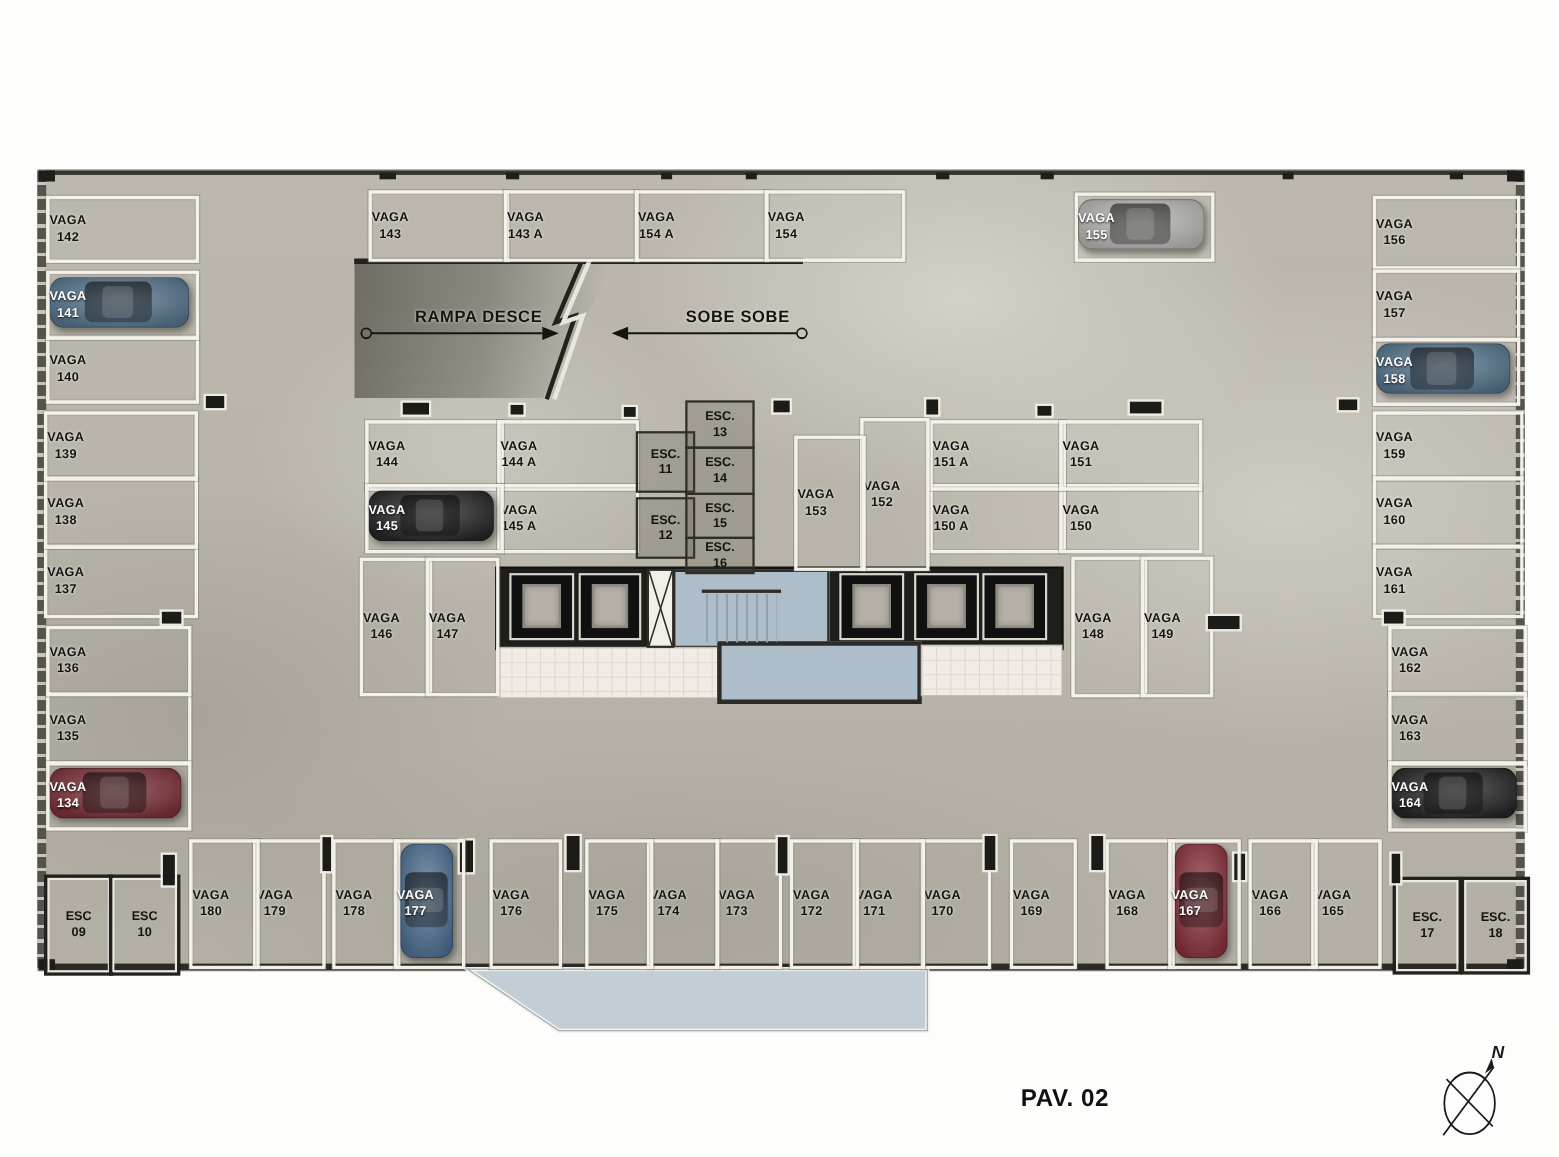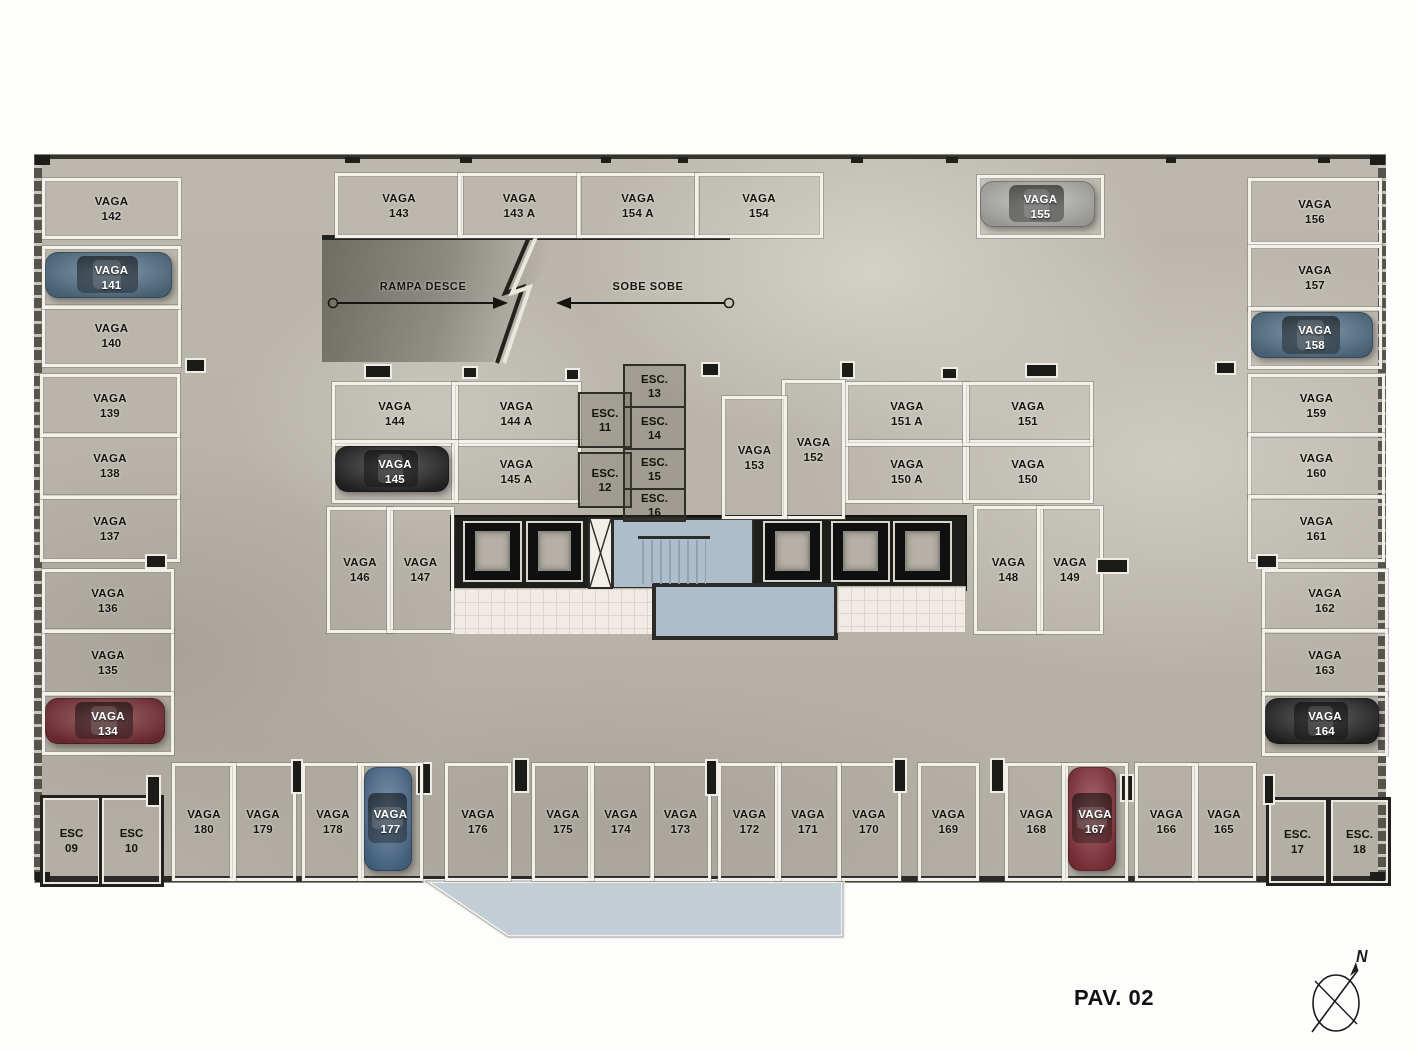--- a/index.html
+++ b/index.html
@@ -17,21 +17,21 @@
         box-shadow:0 0 0 1px #8a877e;}
   .wall-top{position:absolute;left:0;top:0;width:100%;height:4px;background:#35342e;}
   .wall-bottom{position:absolute;left:0;bottom:0;width:100%;height:6px;background:#2b2a26;}
   .wall-side{position:absolute;top:0;width:8px;height:100%;
         background:repeating-linear-gradient(180deg,#55534b 0 10px,#c9c5bc 10px 13px);}
   .wall-left{left:-1px;} .wall-right{right:-1px;}
   .corner{position:absolute;width:15px;height:10px;background:#1d1d19;}
   
   .stall{position:absolute;border:3px solid #f3f1ea;z-index:1;
          box-shadow:0 0 0 1px rgba(110,107,99,.4), inset 0 0 0 1px rgba(110,107,99,.22);
-         display:flex;align-items:center;justify-content:center;text-align:center;}
+         display:flex;align-items:center;justify-content:flex-start;text-align:center;}
   .stall .lbl{position:relative;z-index:4;font-weight:bold;font-size:11.5px;line-height:1.3;
          color:#14140f;letter-spacing:.3px;text-shadow:0 0 3px rgba(255,255,255,.8);white-space:pre-line;}
   .car-stall{z-index:3;}
   .car-stall .lbl{color:#ffffff;text-shadow:0 1px 2px rgba(0,0,0,.85);}
   
   .stairbox{position:absolute;border:2px solid #2e2d28;background:rgba(82,79,68,.24);z-index:1;
          display:flex;align-items:center;justify-content:center;text-align:center;}
   .stairbox .lbl{font-weight:bold;font-size:11.5px;line-height:1.25;color:#14140f;white-space:pre-line;}
   .stairroom{position:absolute;border:3px solid #22211d;box-shadow:inset 0 0 0 2px #ece9e1;z-index:1;
          display:flex;align-items:center;justify-content:center;text-align:center;}
@@ -47,22 +47,22 @@
   .car-v::before{left:9%;right:9%;top:25%;bottom:27%;}
   .car-v::after{left:18%;right:18%;top:38%;bottom:40%;}
   
   .col{position:absolute;background:#1b1b17;outline:2px solid #efece5;z-index:2;}
   .tick{position:absolute;background:#20201b;z-index:2;}
   
   .ramp-wall{position:absolute;left:287px;top:80px;width:408px;height:5px;background:#23231e;z-index:1;}
   .ramp-shade{position:absolute;left:287px;top:85px;width:408px;height:122px;z-index:0;
       background:linear-gradient(97deg, rgba(50,48,42,.55) 0%, rgba(50,48,42,.34) 30%, rgba(50,48,42,0) 55%);
       clip-path:polygon(0 0,58% 0,42% 100%,0 100%);}
-  .ramp-label{position:absolute;z-index:2;font-weight:bold;font-size:11px;letter-spacing:.6px;color:#15150f;
-      width:140px;text-align:center;text-shadow:0 0 3px rgba(255,255,255,.7);}
+  .ramp-label{position:absolute;z-index:2;font-weight:bold;font-size:15px;letter-spacing:.6px;color:#15150f;
+      width:140px;text-align:right;text-shadow:0 0 3px rgba(255,255,255,.7);}
   
   .core-black{position:absolute;left:417px;top:362px;width:513px;height:72px;background:#1e1e1b;z-index:1;
       box-shadow:0 0 0 2px #11110f;}
   .shaft{position:absolute;border:2px solid #d8d5cc;background:#101010;z-index:2;}
   .shaft .cab{position:absolute;left:18%;top:14%;width:64%;height:70%;background:#b6b1a6;
       box-shadow:inset 0 0 0 2px #8b887f, inset 0 0 8px rgba(0,0,0,.4);}
   .tiles{position:absolute;background:#f0ebe4;z-index:1;
       background-image:linear-gradient(#ddd6cd 1px,transparent 1px),linear-gradient(90deg,#ddd6cd 1px,transparent 1px);
       background-size:13px 13px;box-shadow:0 0 0 1px #b9b3a8;}
   .bluebox{position:absolute;background:#aebdca;z-index:1;}
@@ -429,21 +429,21 @@
         <div class="tick" style="left: 1131px; top: 2px; width: 10px; height: 6px;"></div>
         <div class="tick" style="left: 1283px; top: 2px; width: 12px; height: 6px;"></div>
       </div>
   </div>
 
   <svg width="440" height="72" style="left:416px;top:876px">
     <polygon points="9,5 427,5 427,61 92,61" fill="#c2cdd5" stroke="#f2f0ea" stroke-width="4"></polygon>
     <polygon points="9,5 427,5 427,61 92,61" fill="none" stroke="#9aa4ab" stroke-width="1"></polygon>
   </svg>
 
-  <div class="big-label" style="left:1039px;top:985px;width:150px;text-align:center">PAV. 02</div>
+  <div class="big-label" style="left:928px;top:985px;width:150px;text-align:left">PAV. 02</div>
   <svg width="84" height="100" style="left:1296px;top:948px">
     <ellipse cx="40" cy="55" rx="23" ry="28" fill="none" stroke="#1b1b1b" stroke-width="1.6"></ellipse>
     <line x1="16" y1="84" x2="62" y2="22" stroke="#1b1b1b" stroke-width="1.6"></line>
     <polygon points="62,22 54,28 60,14" fill="#1b1b1b"></polygon>
     <line x1="19" y1="33" x2="61" y2="76" stroke="#1b1b1b" stroke-width="1.4"></line>
     <text x="60" y="14" font-size="16" font-style="italic" font-weight="bold" fill="#1b1b1b" font-family="Liberation Sans, sans-serif" id="compass-n">N</text>
   </svg>
 </div>
 
 </body></html>

